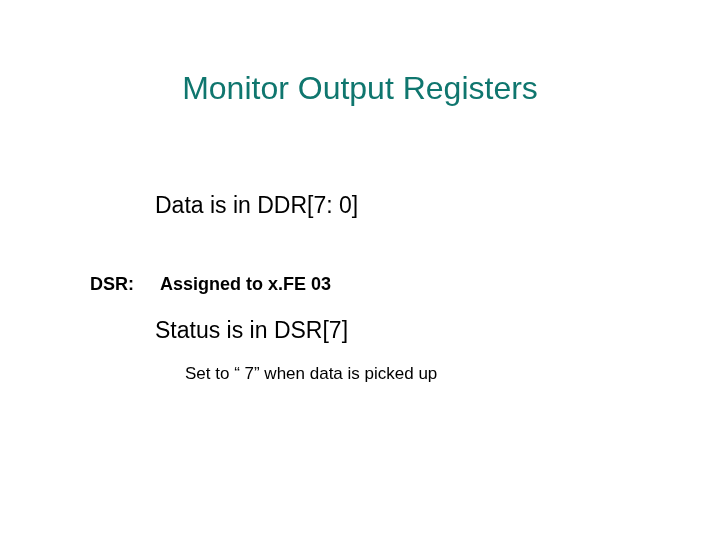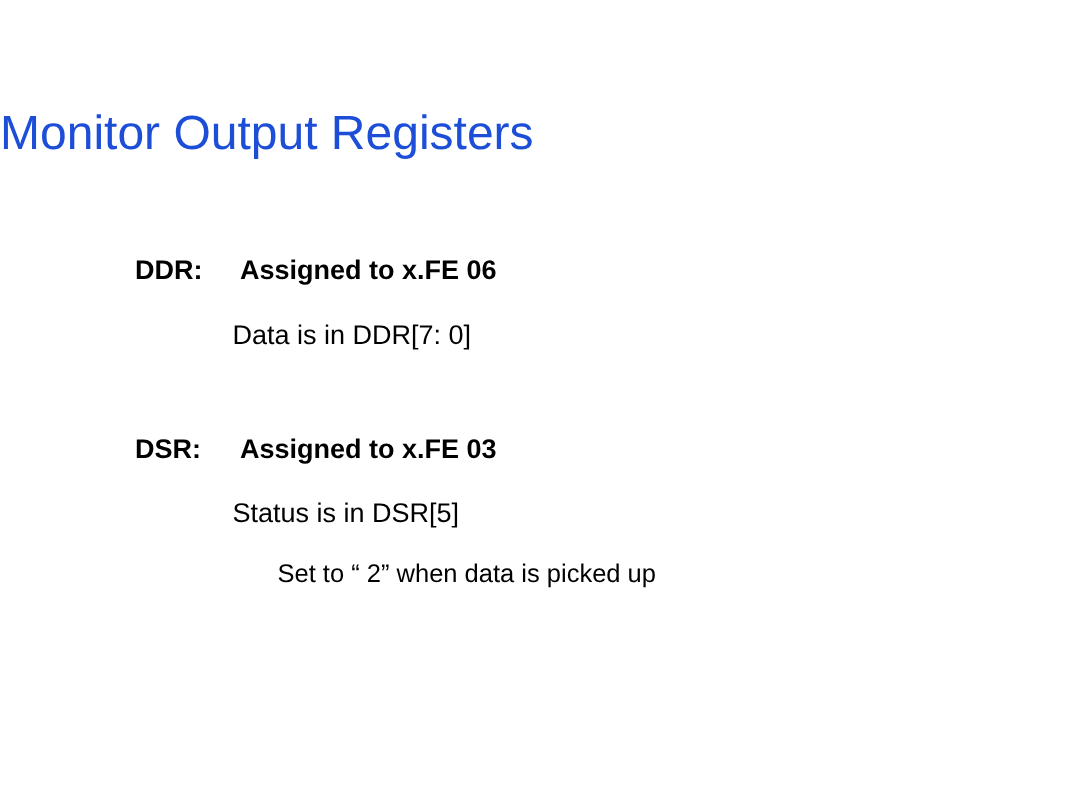--- a/index.html
+++ b/index.html
@@ -13,24 +13,24 @@
       background: #ffffff;
       font-family: Arial, Helvetica, sans-serif;
       color: #000000;
       position: relative;
     }
     .slide-title {
       position: absolute;
       top: 70px;
       left: 0;
       width: 100%;
-      text-align: left;
+      text-align: center;
       font-size: 32px;
       font-weight: normal;
-      color: #1d4ed8;
+      color: #0f766e;
     }
     .content {
       position: absolute;
       top: 170px;
       left: 90px;
       width: 560px;
     }
     .register-block {
       margin-bottom: 55px;
     }
@@ -40,47 +40,44 @@
       font-weight: bold;
       margin-bottom: 22px;
     }
     .reg-label {
       width: 70px;
     }
     .assigned {
       margin-left: 0;
     }
     .line2 {
-      font-size: 18px;
+      font-size: 23px;
       margin-left: 65px;
       margin-bottom: 20px;
+      margin-top: 22px;
     }
     .sub-bullet {
       font-size: 17px;
       margin-left: 95px;
       margin-bottom: 18px;
     }
   </style>
 </head>
 <body>
 
 <h1 class="slide-title">Monitor Output Registers</h1>
 
 <div class="content">
 
   <div class="register-block">
-    <div class="line1">
-      <span class="reg-label">DDR:</span>
-      <span class="assigned">Assigned to x.FE 06</span>
-    </div>
     <div class="line2">Data is in DDR[7: 0]</div>
   </div>
 
   <div class="register-block">
     <div class="line1">
       <span class="reg-label">DSR:</span>
       <span class="assigned">Assigned to x.FE 03</span>
     </div>
-    <div class="line2">Status is in DSR[5]</div>
-    <div class="sub-bullet">Set to “ 2”  when data is picked up</div>
+    <div class="line2">Status is in DSR[7]</div>
+    <div class="sub-bullet">Set to “ 7”  when data is picked up</div>
   </div>
 
 </div>
 
 </body></html>

